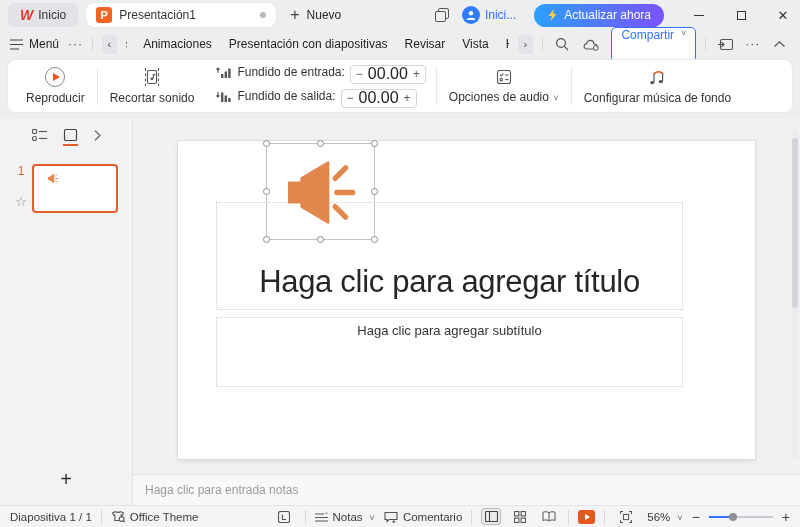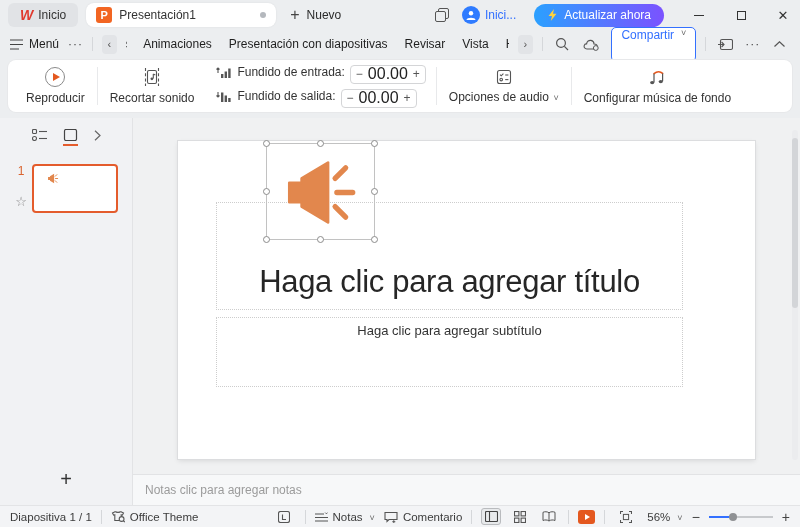--- a/index.html
+++ b/index.html
@@ -334,21 +334,21 @@
             <span class="handle" style="left:-4px;bottom:-4px;"></span>
             <span class="handle" style="left:50%;margin-left:-3.5px;bottom:-4px;"></span>
             <span class="handle" style="right:-4px;bottom:-4px;"></span>
           </div>
         </div>
         <div class="vscroll">
           <span class="vscroll-thumb"></span>
         </div>
       </div>
       <div class="notesbar">
-        <span>Notas clic para agregar notas</span>
+        <span>Haga clic para entrada notas</span>
       </div>
     </div>
   </div>
 
   <div class="statusbar">
     <span>Diapositiva 1 / 1</span>
     <span class="vdiv"></span>
     <div class="sb-item">
       <svg width="14" height="13" viewBox="0 0 14 13">
         <path d="M4.5 1.5 L1.5 3 L2.6 5.2 L3.8 4.8 V10.5 H8" fill="none" stroke="#555" stroke-width="1.1"></path>

